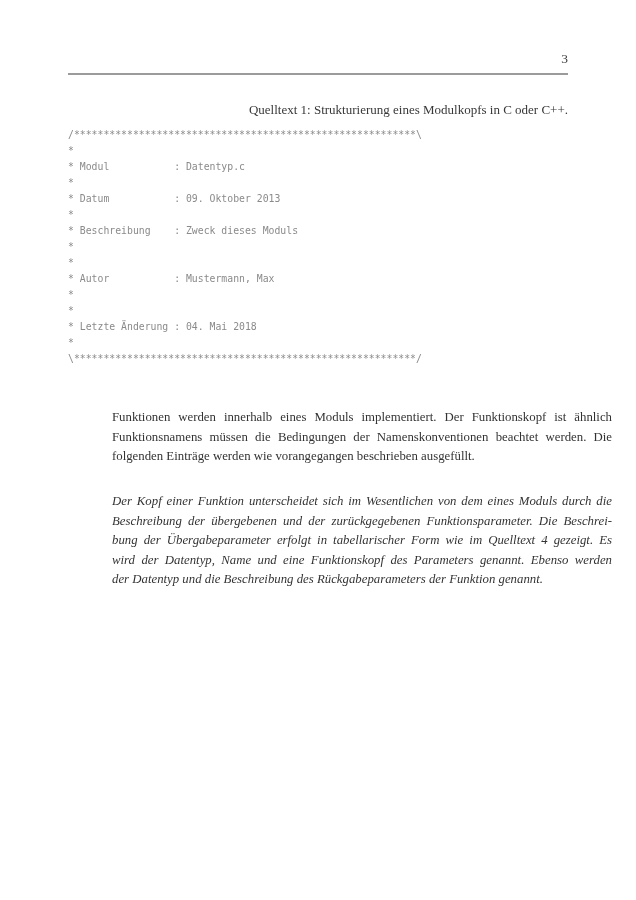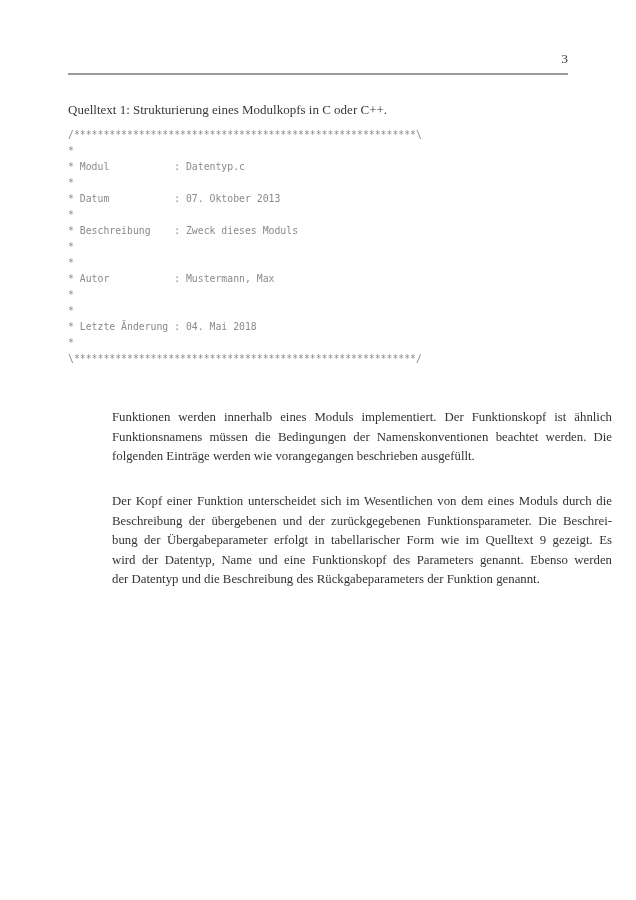--- a/index.html
+++ b/index.html
@@ -33,21 +33,21 @@
     width: 500px;
     height: 2px;
     background: #9b9b9b;
   }
 
   .caption {
     position: absolute;
     top: 101px;
     left: 68px;
     width: 500px;
-    text-align: left;
+    text-align: right;
     font-size: 13px;
     line-height: 17px;
     color: #383838;
   }
 
   .code {
     position: absolute;
     top: 127px;
     left: 68px;
     width: 500px;
@@ -61,21 +61,21 @@
   .para {
     position: absolute;
     left: 68px;
     width: 500px;
     font-size: 12.8px;
     line-height: 19.5px;
     color: #333333;
     margin-left: 44px;
   }
   .para-1 { top: 408px; }
-  .para-2 { top: 492px; }
+  .para-2 { top: 492px; font-style: italic; }
 
   .para .text-line {
     text-align: justify;
     text-align-last: justify;
     white-space: normal;
   }
   .para .text-line:last-child { text-align-last: left; }
 </style>
 </head>
 <body>
@@ -86,21 +86,21 @@
 
   <div class="header-rule"></div>
 
   <div class="caption">Quelltext 1: Strukturierung eines Modulkopfs in C oder C++.</div>
 
   <div class="code">
       <div class="code-line">/**********************************************************\</div>
       <div class="code-line">*</div>
       <div class="code-line">* Modul           : Datentyp.c</div>
       <div class="code-line">*</div>
-      <div class="code-line">* Datum           : 07. Oktober 2013</div>
+      <div class="code-line">* Datum           : 09. Oktober 2013</div>
       <div class="code-line">*</div>
       <div class="code-line">* Beschreibung    : Zweck dieses Moduls</div>
       <div class="code-line">*</div>
       <div class="code-line">*</div>
       <div class="code-line">* Autor           : Mustermann, Max</div>
       <div class="code-line">*</div>
       <div class="code-line">*</div>
       <div class="code-line">* Letzte Änderung : 04. Mai 2018</div>
       <div class="code-line">*</div>
       <div class="code-line">\**********************************************************/</div>
@@ -108,18 +108,18 @@
 
   <div class="para para-1">
       <div class="text-line">Funktionen werden innerhalb eines Moduls implementiert. Der Funktionskopf ist ähnlich</div>
       <div class="text-line">Funktionsnamens müssen die Bedingungen der Namenskonventionen beachtet werden. Die</div>
       <div class="text-line">folgenden Einträge werden wie vorangegangen beschrieben ausgefüllt.</div>
     </div>
 
   <div class="para para-2">
       <div class="text-line">Der Kopf einer Funktion unterscheidet sich im Wesentlichen von dem eines Moduls durch die</div>
       <div class="text-line">Beschreibung der übergebenen und der zurückgegebenen Funktionsparameter. Die Beschrei-</div>
-      <div class="text-line">bung der Übergabeparameter erfolgt in tabellarischer Form wie im Quelltext 9 gezeigt. Es</div>
+      <div class="text-line">bung der Übergabeparameter erfolgt in tabellarischer Form wie im Quelltext 4 gezeigt. Es</div>
       <div class="text-line">wird der Datentyp, Name und eine Funktionskopf des Parameters genannt. Ebenso werden</div>
       <div class="text-line">der Datentyp und die Beschreibung des Rückgabeparameters der Funktion genannt.</div>
     </div>
 
 </div>
 
 </body></html>

